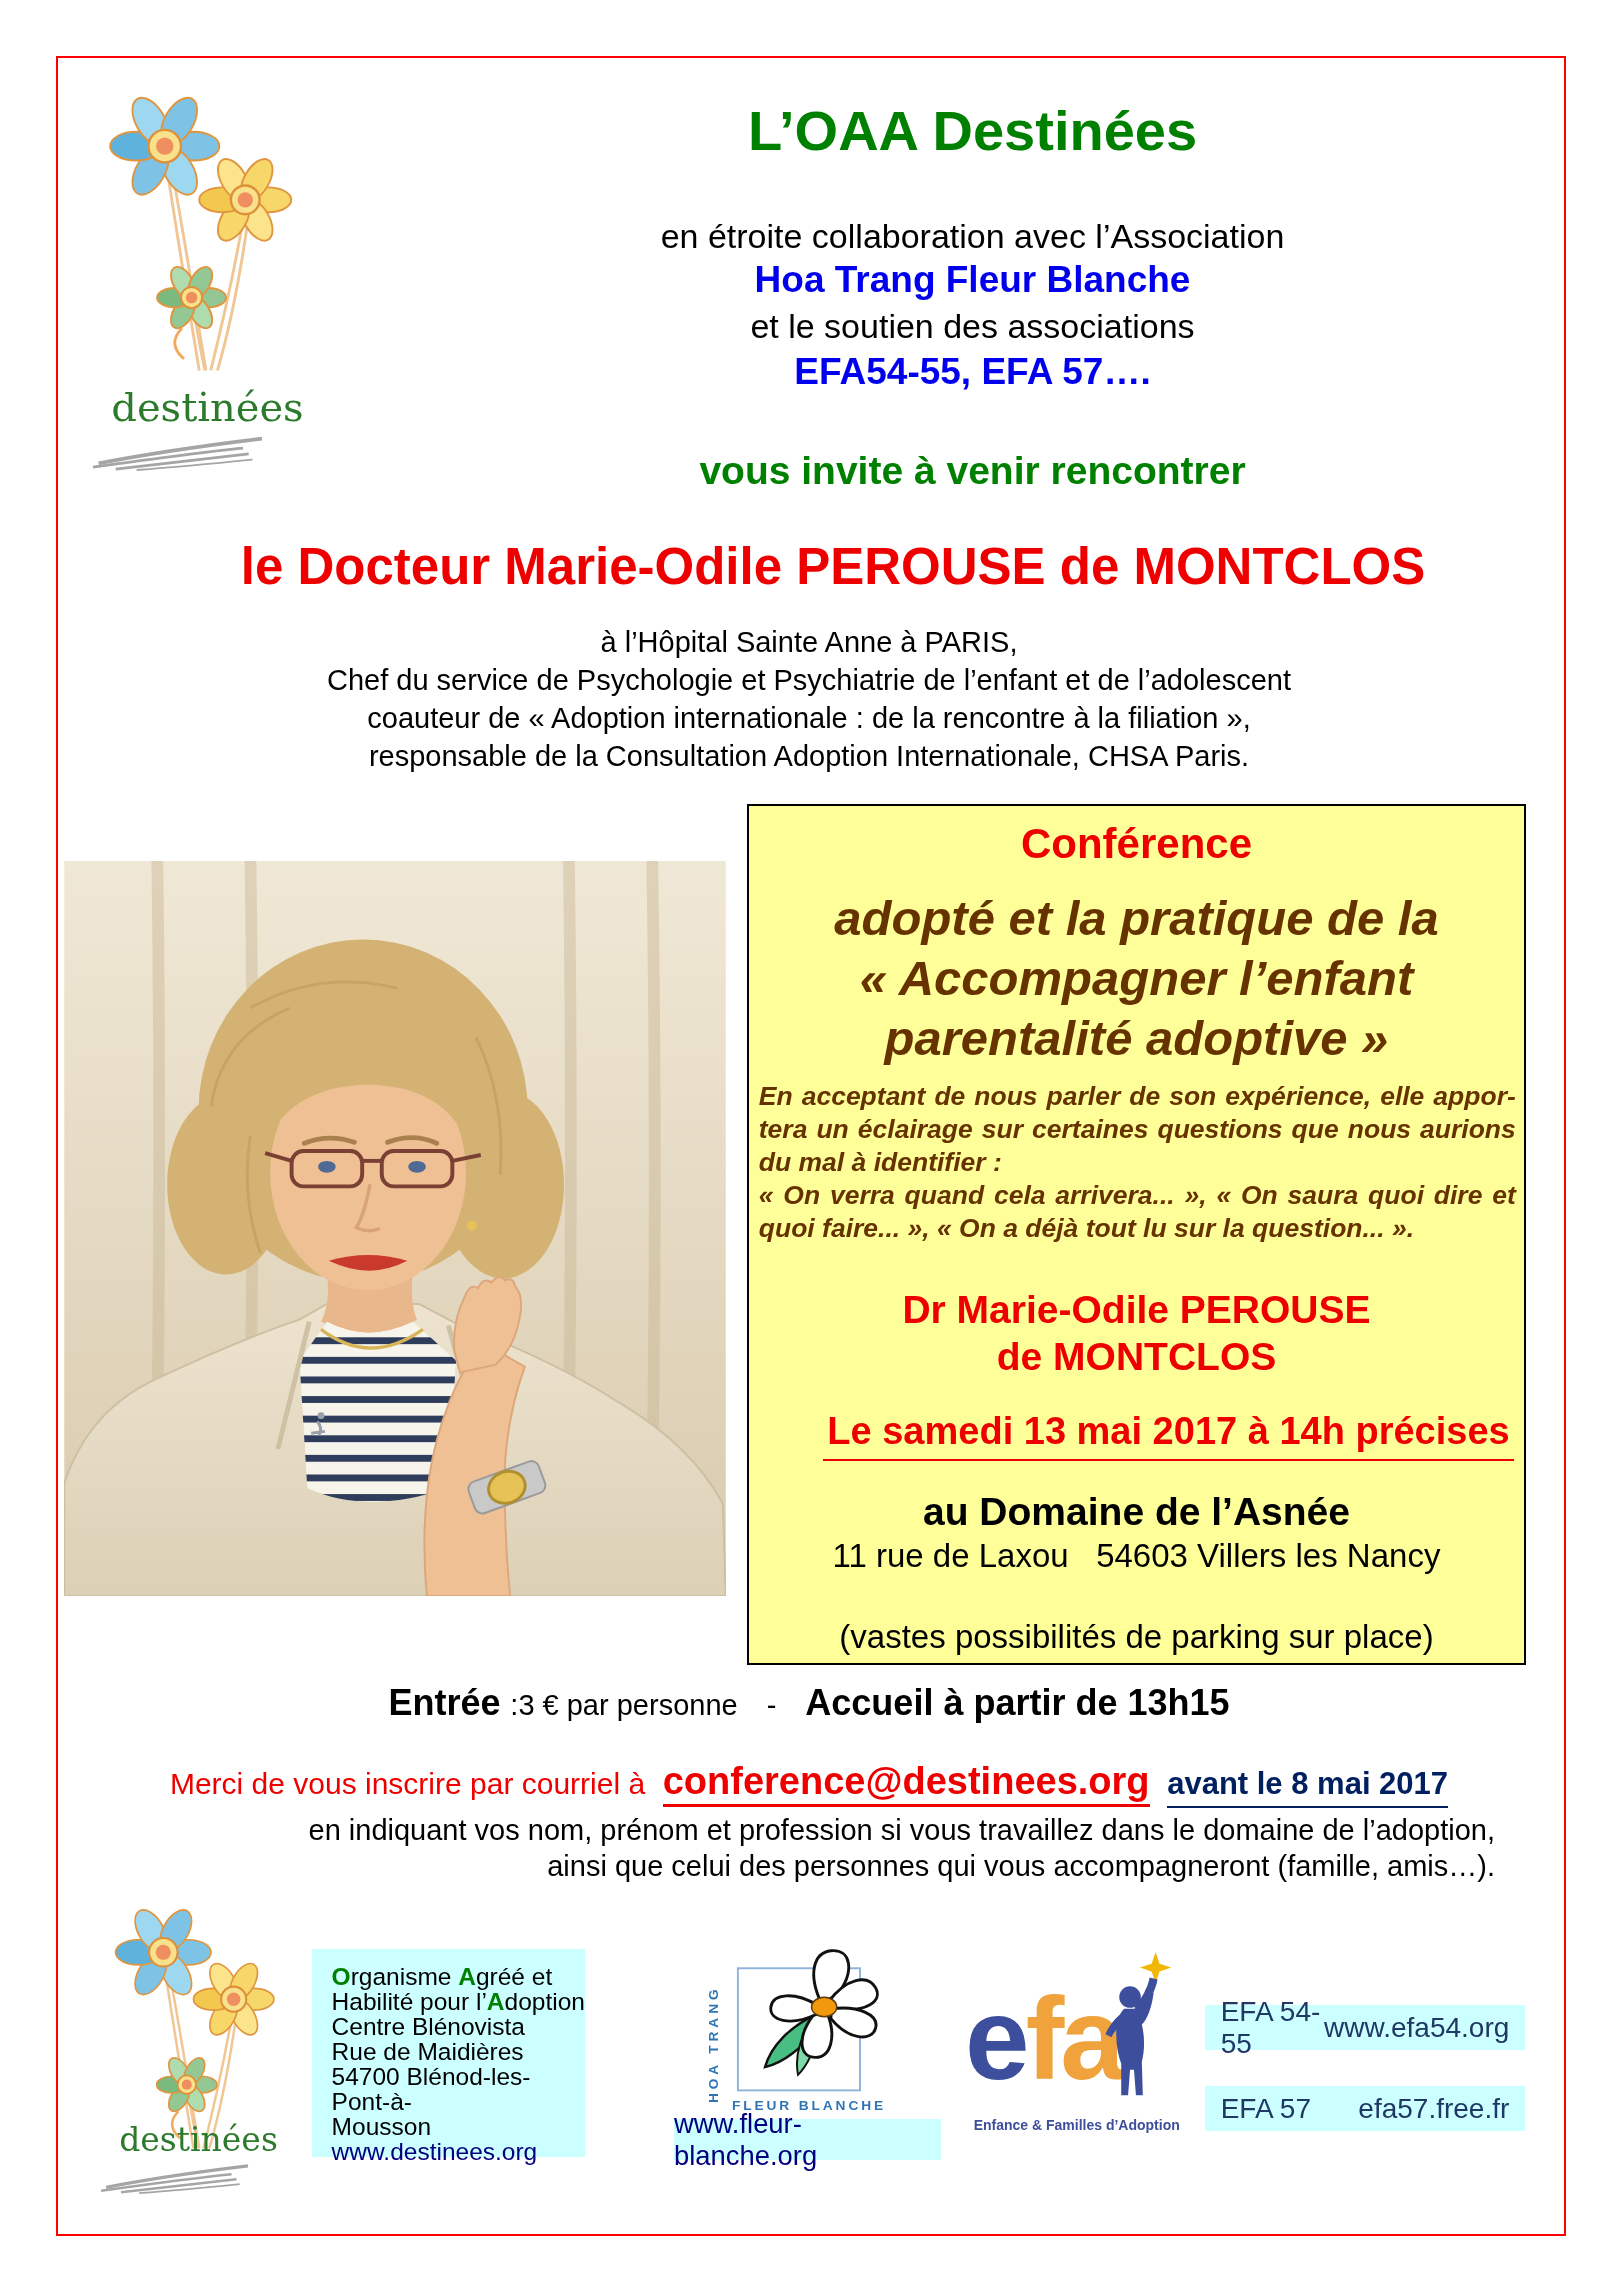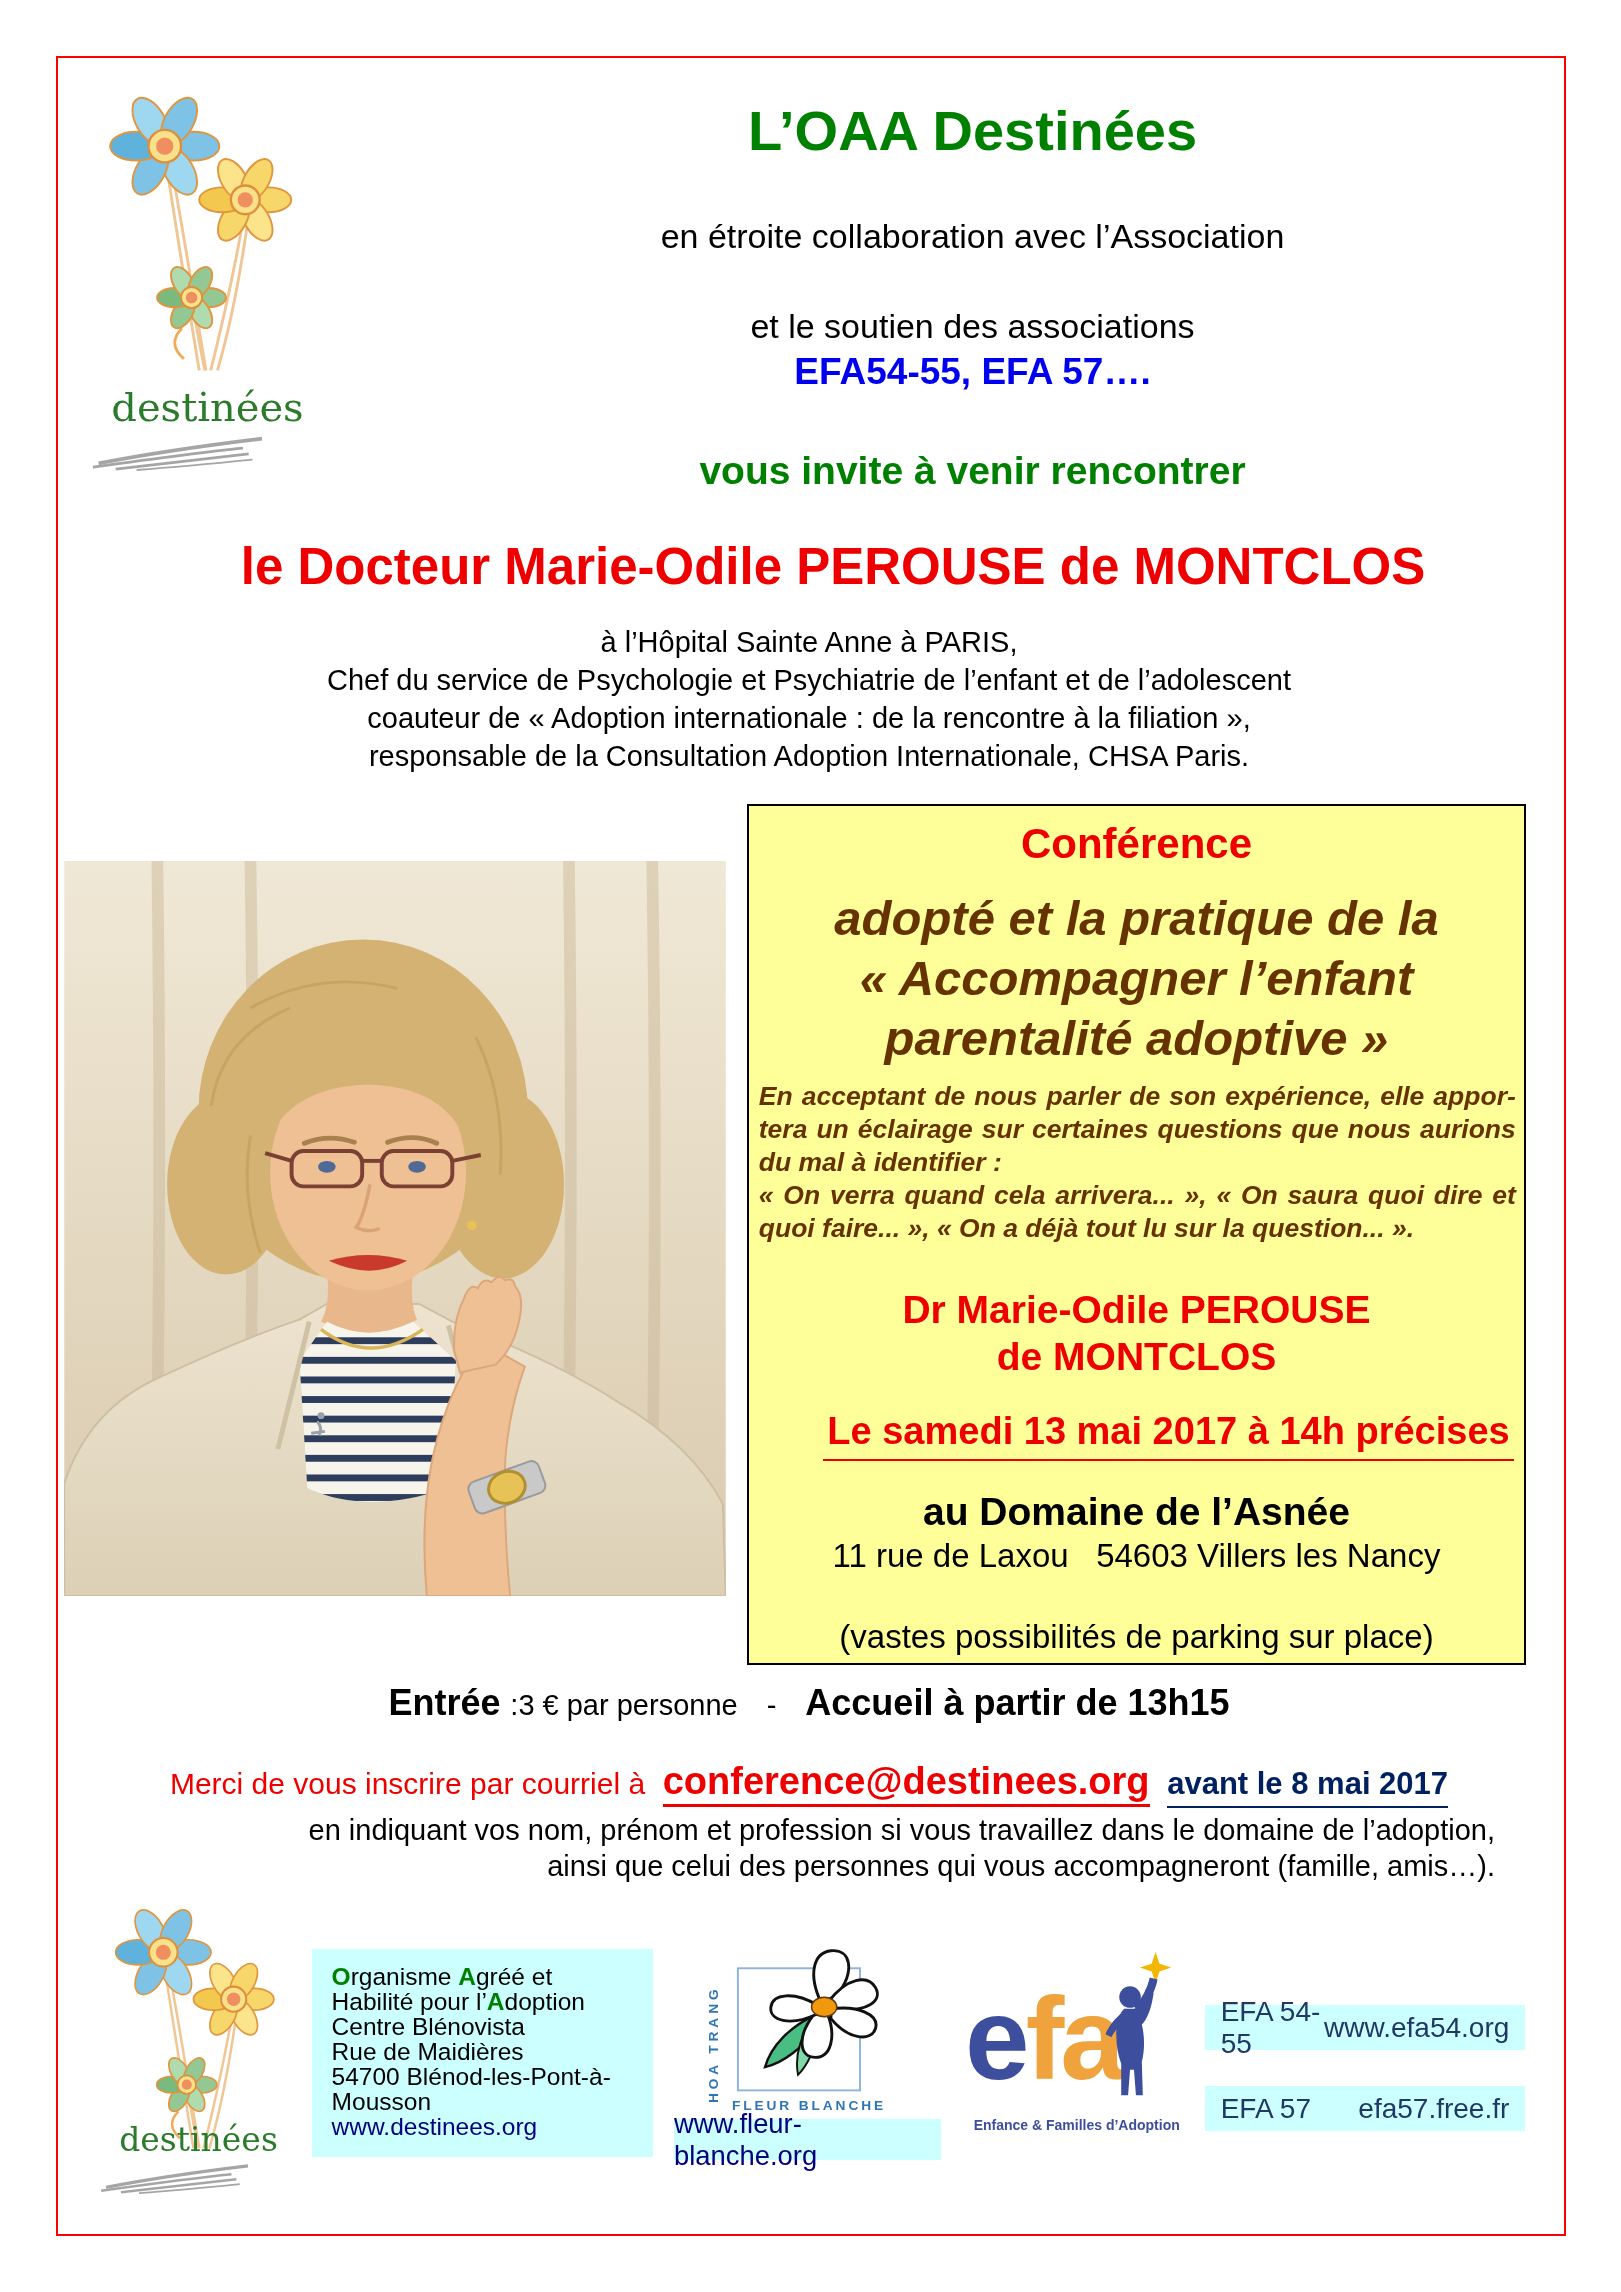--- a/index.html
+++ b/index.html
@@ -64,21 +64,21 @@
   .reg1{position:absolute;left:56px;top:1760px;width:1506px;text-align:center;}
   .reg-intro{font-size:30px;color:#EE0000;}
   .reg-email{font-size:38px;font-weight:bold;color:#EE0000;border-bottom:3.9px solid #EE0000;
              padding-bottom:2px;margin:0 17.6px;}
   .reg-deadline{font-size:31px;font-weight:bold;color:#002060;border-bottom:2.9px solid #002060;
              padding-bottom:4.9px;}
   .reg2{position:absolute;left:93px;top:1814px;width:1402px;text-align:right;font-size:29px;}
   .reg3{position:absolute;left:93px;top:1850px;width:1402px;text-align:right;font-size:29px;}
 
   
-  .org-box{position:absolute;left:312px;top:1949px;width:341px;height:208px;background:#CCFFFF;
+  .org-box{position:absolute;left:312px;top:1949px;width:273px;height:208px;background:#CCFFFF;
            padding:14.7px 0 0 19.6px;box-sizing:border-box;font-size:24.5px;line-height:25px;}
   .org-line{white-space:pre-wrap;}
   .gl{color:#008000;font-weight:bold;}
   .navy{color:#00007F;}
 
   .hoa-vert{position:absolute;left:706px;top:1964px;height:139px;writing-mode:vertical-rl;
             transform:rotate(180deg);font-size:13.7px;font-weight:bold;letter-spacing:3.9px;color:#2E75B6;}
   .hoa-svg{position:absolute;left:731px;top:1945px;}
   .hoa-caption{position:absolute;left:716px;top:2098px;width:186px;text-align:center;
                font-size:13.7px;font-weight:bold;letter-spacing:2.9px;color:#2E75B6;}
@@ -165,20 +165,21 @@
       <use href="#destinees-flowers"></use>
     </svg>
     <div class="logo-word">destinées</div>
     <svg class="shadow" width="230" height="38" viewBox="0 0 240 40">
       <use href="#logo-shadow-sym"></use>
     </svg>
   </div>
 
   <div class="hdr t-title">L’OAA Destinées</div>
   <div class="hdr t-collab">en étroite collaboration avec l’Association</div>
+  <div class="hdr t-assoc">Hoa Trang Fleur Blanche</div>
   <div class="hdr t-support">et le soutien des associations</div>
   <div class="hdr t-efa">EFA54-55, EFA 57….</div>
   <div class="hdr t-invite">vous invite à venir rencontrer</div>
 
   <div class="ctr t-doctor">le Docteur Marie-Odile PEROUSE de MONTCLOS</div>
   <div class="ctr t-desc">
     <div>à l’Hôpital Sainte Anne à PARIS,</div>
     <div>Chef du service de Psychologie et Psychiatrie de l’enfant et de l’adolescent</div>
     <div>coauteur de « Adoption internationale : de la rencontre à la filiation »,</div>
     <div>responsable de la Consultation Adoption Internationale, CHSA Paris.</div>

